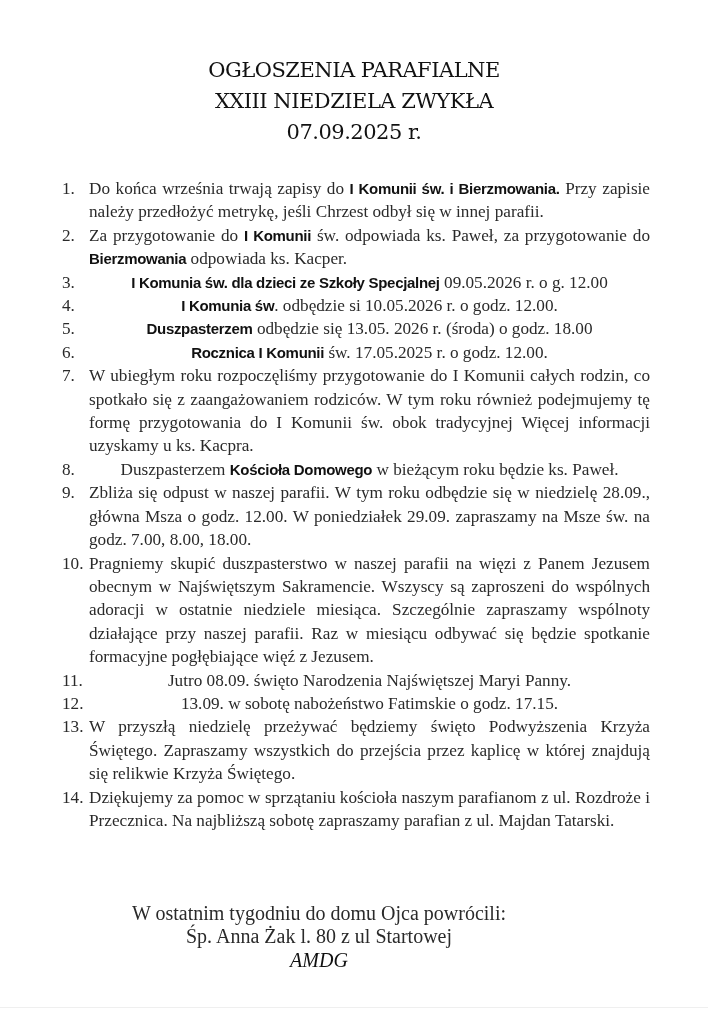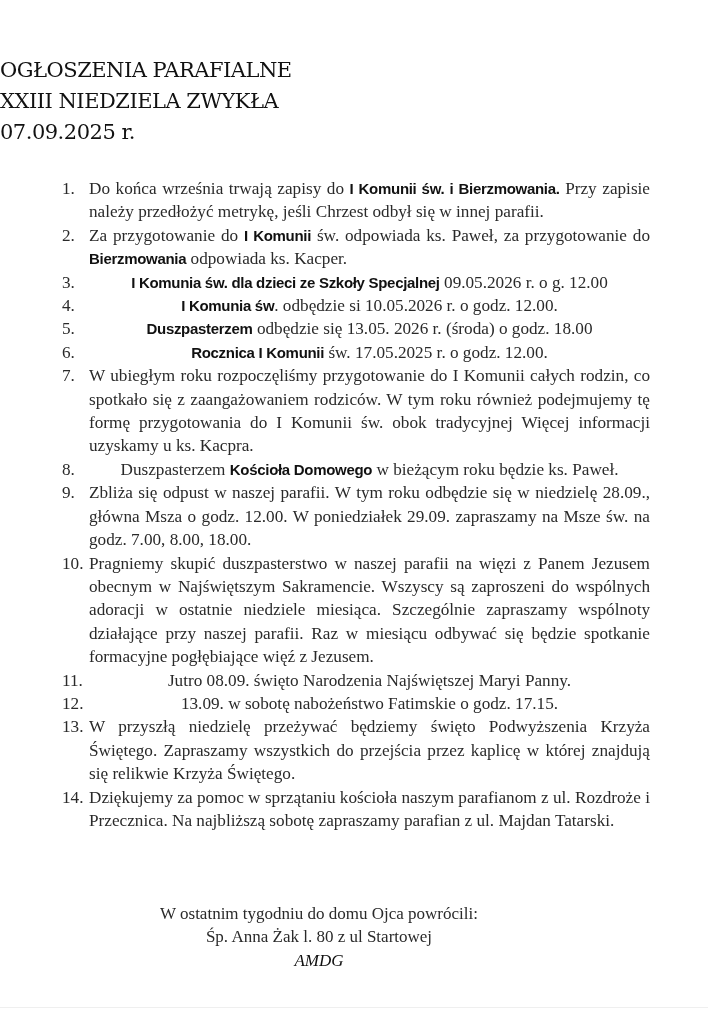--- a/index.html
+++ b/index.html
@@ -1,26 +1,26 @@
 <!DOCTYPE html>
 <html><head>
 <meta charset="utf-8">
 <style>
   html, body { margin:0; padding:0; background:#ffffff; }
   body { width:708px; height:1024px; position:relative; overflow:hidden; font-family:"Liberation Serif", serif; color:#1a1a1a; }
   .page { position:absolute; left:0; top:0; width:708px; height:1007px; background:#fff; }
   .bottom-line { position:absolute; left:0; top:1007px; width:708px; height:1px; background:#efefef; }
-  .header { position:absolute; left:0; top:55px; width:708px; font-family:"DejaVu Serif", serif; font-size:21px; line-height:31px; color:#111; letter-spacing:-0.5px; }
+  .header { position:absolute; left:0; top:55px; width:708px; text-align:center; font-family:"DejaVu Serif", serif; font-size:21px; line-height:31px; color:#111; letter-spacing:-0.5px; }
   .list { position:absolute; left:62px; top:177px; width:588px; margin:0; padding:0; list-style:none; font-size:17.2px; line-height:23.4px; color:#2a2a2a; }
   .item { display:flex; margin:0; }
   .num { flex:0 0 27px; }
   .txt { flex:1; text-align:justify; }
   .txt.left { text-align:center; }
   b { font-family:"Liberation Sans Narrow","Liberation Sans", sans-serif; font-weight:bold; color:#111; font-size:15px; letter-spacing:-0.3px; }
-  .footer { position:absolute; left:0; top:902px; width:638px; text-align:center; font-size:17px; line-height:23.4px; color:#2a2a2a; }
+  .footer { position:absolute; left:0; top:902px; width:638px; text-align:center; font-size:20px; line-height:23.4px; color:#2a2a2a; }
   .amdg { font-style:italic; font-weight:normal; color:#111; }
 </style>
 </head>
 <body>
 
 <div class="page">
   <div class="header">
     <div>OGŁOSZENIA PARAFIALNE</div>
     <div>XXIII NIEDZIELA ZWYKŁA</div>
     <div>07.09.2025 r.</div>

